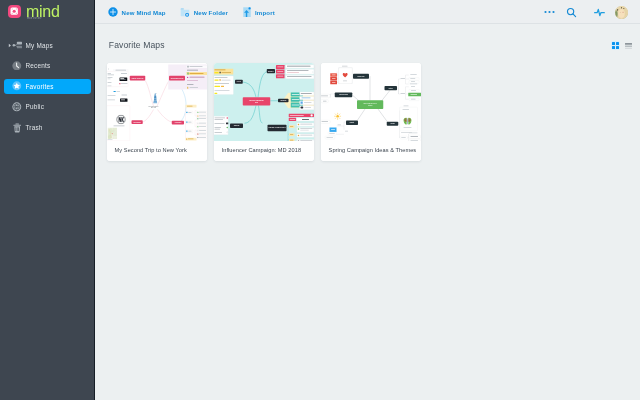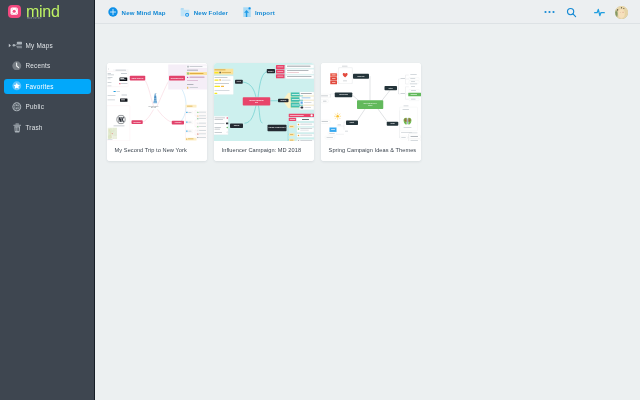--- a/index.html
+++ b/index.html
@@ -239,20 +239,44 @@
         </div>
         <div class="tb-right" style="left: 499px;">
           <svg width="11" height="11" viewBox="0 0 22 22">
             <path d="M1.2 11.4h5.0l2.4-6.6 3.0 12.6 2.2-6.0h6.8" fill="none" stroke="#1f9ee0" stroke-width="2.5" stroke-linejoin="round" stroke-linecap="round"></path>
           </svg>
         </div>
         <div class="tb-right" style="left: 520.4px;">
           <span class="avatar"></span>
         </div>
       </div>
+    <div class="pg-head">
+      <div class="pg-title">Favorite Maps</div>
+      <div class="view-toggle" id="viewToggle">
+          <div class="vt-btn on">
+            <svg width="7" height="7" viewBox="0 0 14 14">
+              <g fill="#0a93ef">
+                <rect x="0" y="0" width="6" height="6" rx="1"></rect>
+                <rect x="8" y="0" width="6" height="6" rx="1"></rect>
+                <rect x="0" y="8" width="6" height="6" rx="1"></rect>
+                <rect x="8" y="8" width="6" height="6" rx="1"></rect>
+              </g>
+            </svg>
+          </div>
+          <div class="vt-btn">
+            <svg width="7" height="6" viewBox="0 0 14 12">
+              <g fill="#8d959b">
+                <rect x="0" y="0" width="14" height="3.4" rx="0.6"></rect>
+                <rect x="0" y="5" width="14" height="3.0" rx="0.6" opacity="0.55"></rect>
+                <rect x="0" y="9.4" width="14" height="2.3" rx="0.6" opacity="0.3"></rect>
+              </g>
+            </svg>
+          </div>
+        </div>
+    </div>
     <div class="cards" id="cardGrid">
         <div class="card" style="left: 0px;">
           <div class="card-thumb" style="background:#ffffff">
             <div class="tw" id="tw0">
               <svg class="svgl" viewBox="0 0 400 312">
                 <g fill="none" stroke="#efa4b5" stroke-width="1.1">
                   <path d="M186 172 C 178 150 168 96 153 70"></path>
                   <path d="M186 186 C 176 204 160 230 143 236"></path>
                   <path d="M200 172 C 212 150 232 96 248 70"></path>
                   <path d="M202 186 C 216 206 240 232 259 236"></path>

